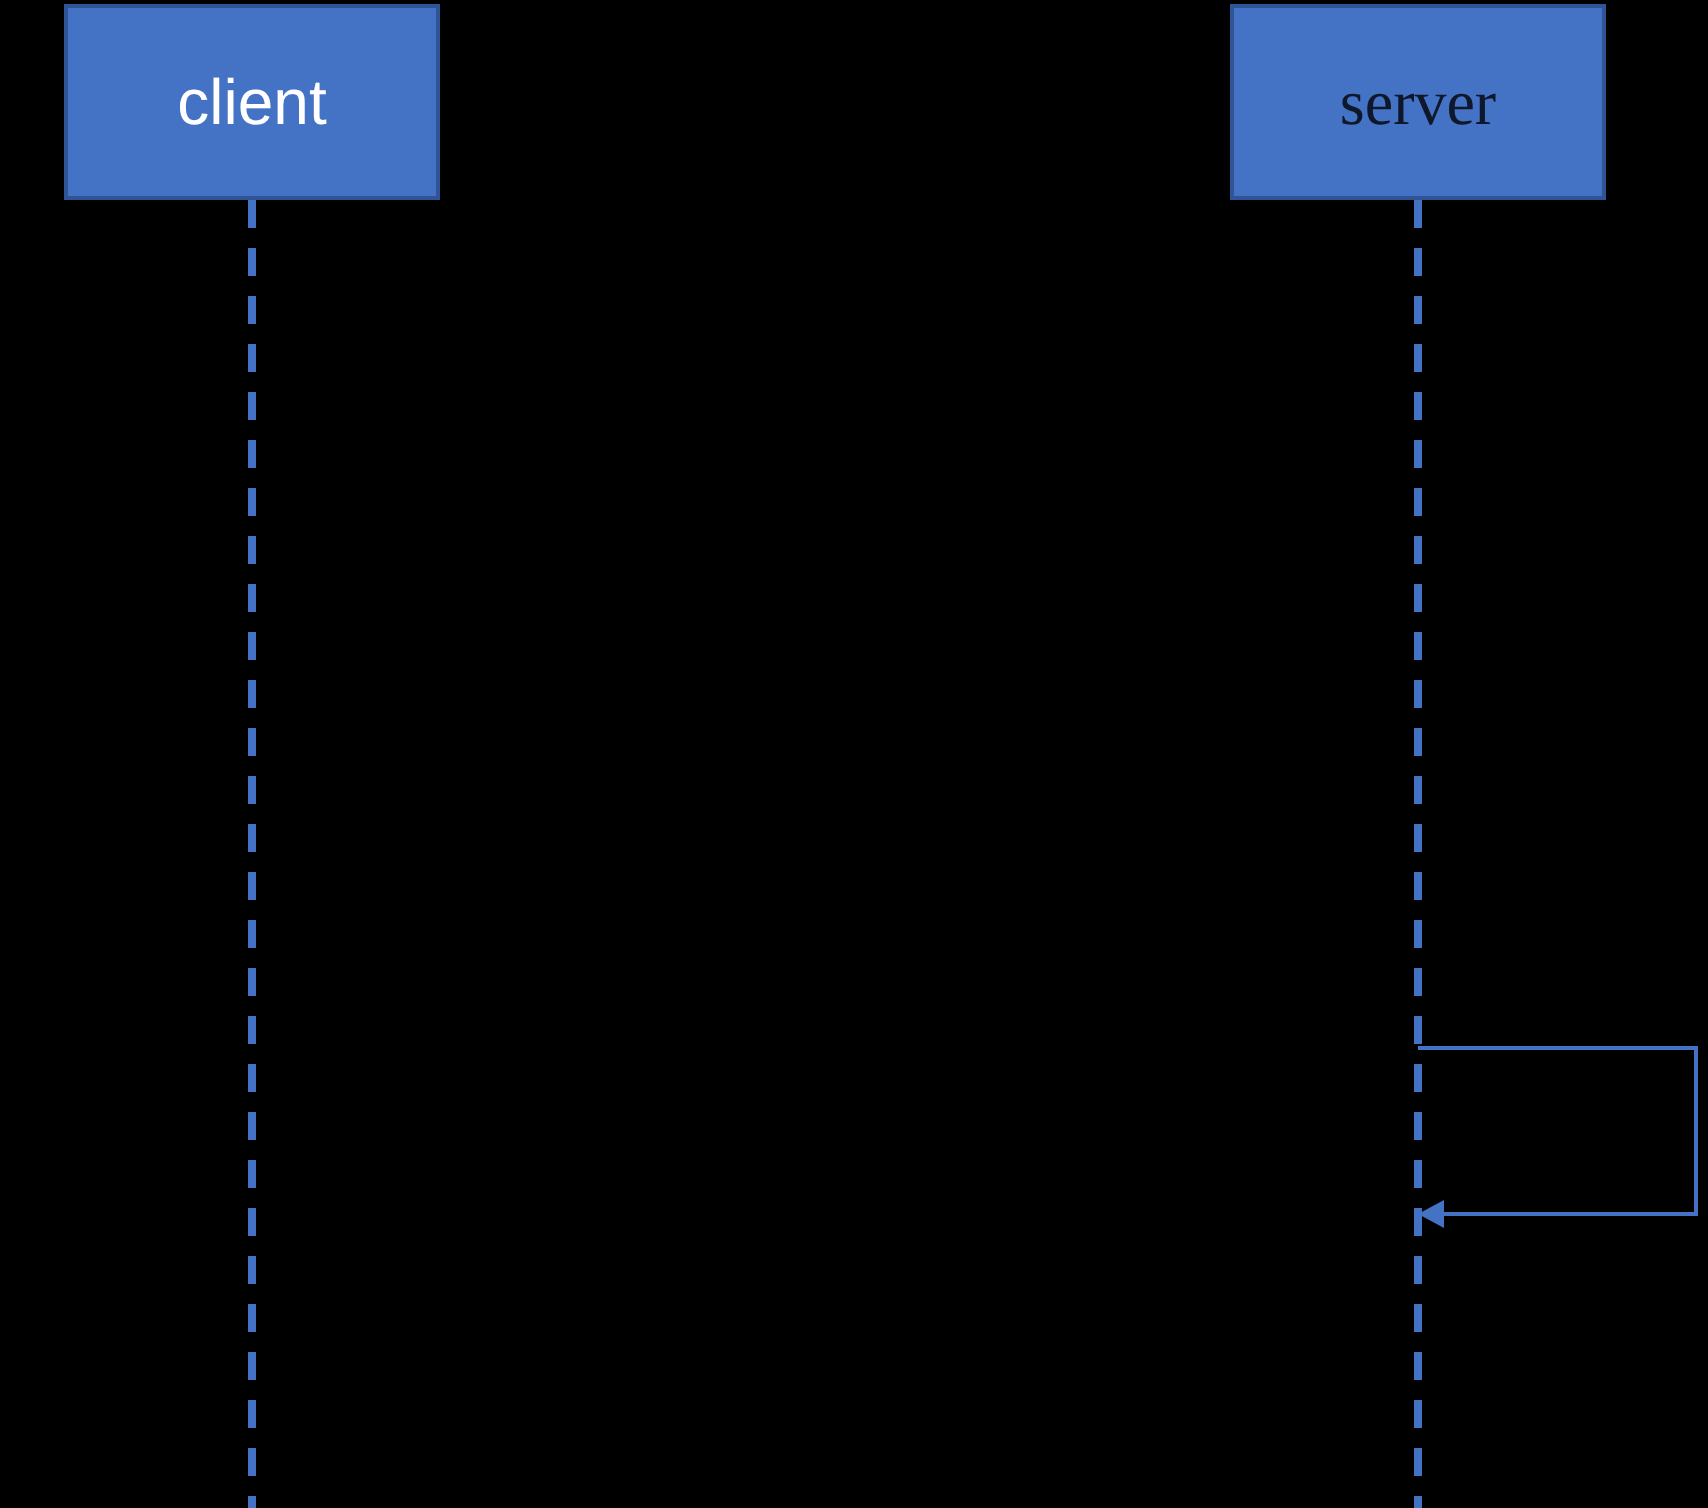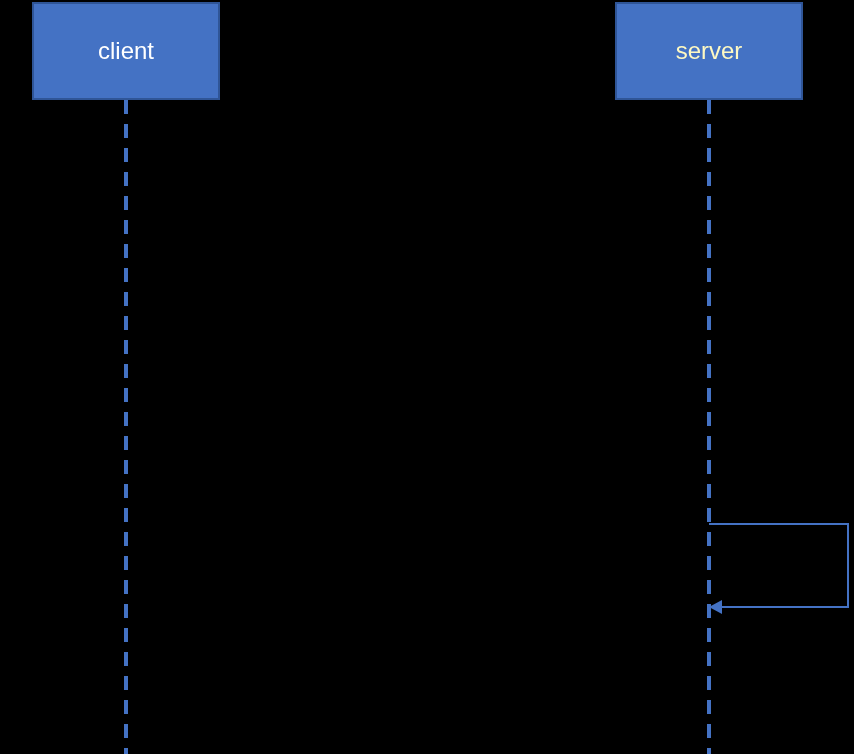--- a/index.html
+++ b/index.html
@@ -22,21 +22,21 @@
     position: absolute;
     box-sizing: border-box;
     background: #4472c4;
     border: 2px solid #2f5597;
     display: flex;
     align-items: center;
     justify-content: center;
   }
   .participant-label {
     color: #ffffff;
-    font-size: 24px;
+    font-size: 32px;
     font-family: "Liberation Sans", sans-serif;
     font-weight: 400;
     line-height: 1;
     letter-spacing: 0px;
     white-space: nowrap;
   }
   .lifeline {
     position: absolute;
     width: 4px;
     background-image: linear-gradient(
@@ -63,21 +63,21 @@
 
 <div id="diagram-canvas" style="width: 854px; height: 754px; background: rgb(0, 0, 0);">
 
   <div class="participant-box" id="participant-box-client" style="left: 32px; top: 2px; width: 188px; height: 98px; background: rgb(68, 114, 196); border-color: rgb(47, 85, 151);">
     <span class="participant-label" style="color: rgb(255, 255, 255);">client</span>
   </div>
 
   <div class="lifeline" id="lifeline-client" style="left: 124px; top: 100px; height: 654px; background-image: linear-gradient(rgb(68, 114, 196) 0px, rgb(68, 114, 196) 14px, rgba(0, 0, 0, 0) 14px, rgba(0, 0, 0, 0) 24px);"></div>
 
   <div class="participant-box" id="participant-box-server" style="left: 615px; top: 2px; width: 188px; height: 98px; background: rgb(68, 114, 196); border-color: rgb(47, 85, 151);">
-    <span class="participant-label" style="color: #fef9c3;">server</span>
+    <span class="participant-label" style="color: #0f172a; font-family: Liberation Serif, serif;">server</span>
   </div>
 
   <div class="lifeline" id="lifeline-server" style="left: 707px; top: 100px; height: 654px; background-image: linear-gradient(rgb(68, 114, 196) 0px, rgb(68, 114, 196) 14px, rgba(0, 0, 0, 0) 14px, rgba(0, 0, 0, 0) 24px);"></div>
 
   <div class="selfcall" id="selfcall-server" style="left: 695px; top: 510px;">
     <svg id="selfcall-svg" width="167" height="111">
       <path id="selfcall-path" fill="none" stroke="#4472c4" stroke-width="2" d="M 14 14 L 153 14 L 153 97 L 27 97"></path>
       <polygon id="selfcall-head" fill="#4472c4" points="14,97 27,90 27,104"></polygon>
     </svg>
   </div>

